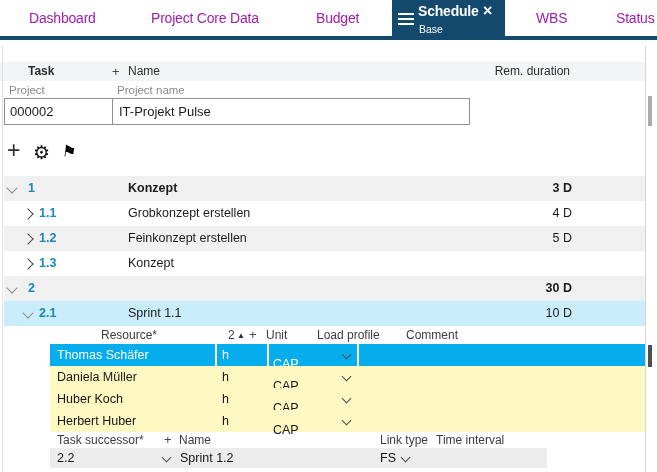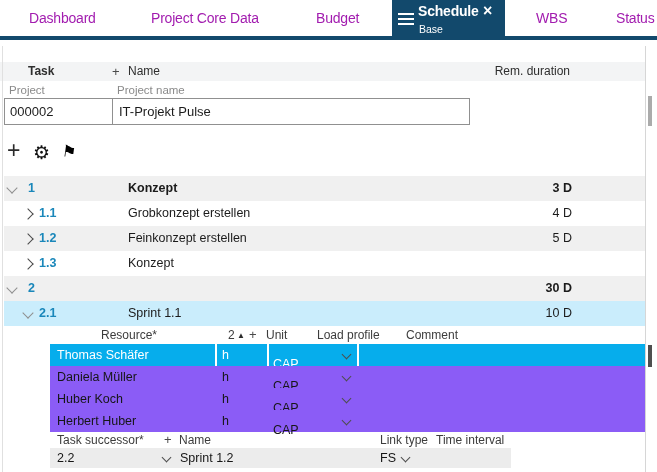--- a/index.html
+++ b/index.html
@@ -62,41 +62,41 @@
   
   .res-header{position:absolute;left:0;top:326px;width:645px;height:18px;
               font-size:12px;line-height:18px;color:#3c3c3c;margin-left:44px;}
   .rh-resource{position:absolute;left:57px;}
   .rh-count{position:absolute;left:184px;}
   .rh-sort{position:absolute;left:193px;font-size:8px;top:1px;color:#2b2b2b;}
   .rh-plus{position:absolute;left:205px;font-size:13px;color:#4a4a4a;}
   .rh-unit{position:absolute;left:222px;}
   .rh-load{position:absolute;left:273px;}
   .rh-comment{position:absolute;left:362px;}
-  .rrow{position:absolute;left:50px;width:595px;height:22px;line-height:22px;font-size:12.5px;background:#8b5cf6;color:#161616;}
+  .rrow{position:absolute;left:50px;width:595px;height:22px;line-height:22px;font-size:12.5px;background:#fef9c3;color:#161616;}
   .rrow.sel{background:#06adec;color:#fff;}
   .r-name{position:absolute;left:7px;}
   .r-unit{position:absolute;left:172px;}
   .r-load{position:absolute;left:223px;margin-top:9px;}
   .r-sep{position:absolute;top:0;width:2px;height:22px;background:#fff;display:none;}
   .rrow.sel .r-sep{display:block;}
   .sep1{left:165px;} .sep2{left:217px;} .sep3{left:307px;}
   .dd-chv{position:absolute;width:6px;height:6px;border-right:1.6px solid #4e4e4e;border-bottom:1.6px solid #4e4e4e;transform:rotate(45deg);top:7px;}
   .r-chv{left:293px;}
 
   
   .suc-header{position:absolute;left:0;top:432px;width:645px;height:16px;
               font-size:12px;line-height:16px;color:#3c3c3c;}
   .sh-label{position:absolute;left:57px;}
   .sh-plus{position:absolute;left:164px;font-size:13px;color:#4a4a4a;}
   .sh-name{position:absolute;left:179px;}
   .sh-link{position:absolute;left:380px;}
   .sh-time{position:absolute;left:436px;}
   .srow{position:absolute;left:50px;top:448px;width:461px;height:20px;line-height:20px;
-        font-size:12.5px;background:#ececec;color:#161616;}
+        font-size:12.5px;background:#ececec;color:#161616;padding-left:36px;}
   .s-id{position:absolute;left:7px;}
   .s-chv{left:113px;top:6px;}
   .s-name{position:absolute;left:130px;}
   .s-link{position:absolute;left:330px;}
   .s-chv2{left:352px;top:6px;}
 
   
   .edge-left{position:absolute;left:2px;top:46px;width:1px;height:426px;background:#e0e0e0;}
   .edge-right{position:absolute;left:645px;top:46px;width:1px;height:426px;background:#d6d6d6;}
   .vtrack{position:absolute;left:646px;top:46px;width:11px;height:426px;background:#fff;}

